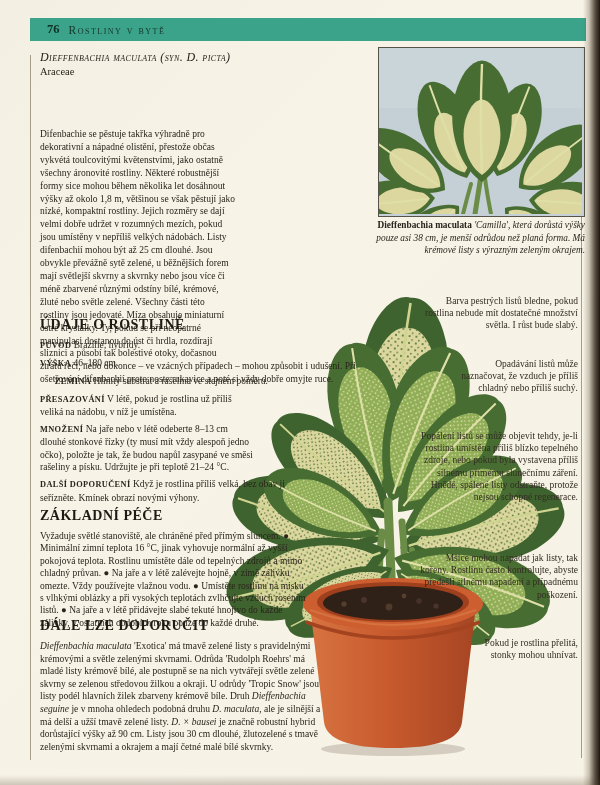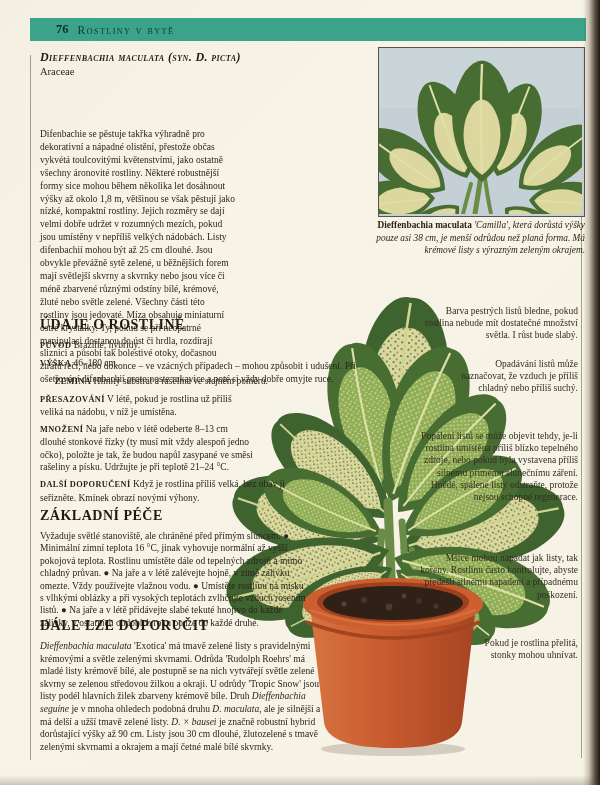--- a/index.html
+++ b/index.html
@@ -9,31 +9,31 @@
   .page{position:absolute;inset:0;background:linear-gradient(135deg,#f3efe2 0%,#f7f3e7 30%,#f6f2e5 100%);}
 
   
   .edge-shadow{position:absolute;top:0;right:0;width:17px;height:785px;z-index:9;
     background:linear-gradient(to right, rgba(90,70,45,0) 0%, rgba(90,70,45,.28) 35%, rgba(40,28,16,.75) 70%, #1d140c 100%);}
   .bottom-shadow{position:absolute;left:0;bottom:0;width:600px;height:10px;z-index:9;
     background:linear-gradient(to bottom, rgba(80,65,45,0), rgba(80,65,45,.25));}
 
   
   .topbar{position:absolute;left:30px;top:18px;width:556px;height:23px;background:#3aa38a;
-    display:flex;align-items:center;padding-left:26px;box-sizing:border-box;z-index:3;}
+    display:flex;align-items:center;padding-left:17px;box-sizing:border-box;z-index:3;}
   .pagenum{font-weight:bold;font-size:12.5px;color:#103026;margin-right:9px;}
   .chapter{font-variant:small-caps;letter-spacing:1.5px;font-size:11.5px;color:#16352b;}
 
   
   .rule-left{position:absolute;left:30px;top:55px;width:1px;height:705px;background:#a59d8a;z-index:2;}
   .rule-right{position:absolute;left:581px;top:115px;width:1px;height:643px;background:#a59d8a;z-index:2;}
 
   
   .titleblock{position:absolute;left:40px;top:50px;width:335px;z-index:4;}
-  .species-line{font-size:12px;font-weight:bold;font-style:italic;font-variant:small-caps;letter-spacing:.4px;color:#211c15;}
+  .species-line{font-size:12px;font-weight:normal;font-style:italic;font-variant:small-caps;letter-spacing:.4px;color:#211c15;}
   .family{font-size:10.5px;margin-top:1px;color:#2a241c;}
   .main-title{margin:6px 0 0 0;font-weight:normal;font-style:italic;font-size:20px;line-height:21px;letter-spacing:.4px;color:#211c15;}
   .dropcap{font-size:35px;line-height:20px;vertical-align:-4px;letter-spacing:0;}
 
   
   .intro-wrap{position:absolute;left:40px;top:128px;width:323px;z-index:4;}
   .intro-spacer{float:right;width:128px;height:70px;margin-top:150px;}
   .intro{margin:0;font-size:9.5px;line-height:12.9px;text-align:left;}
 
   
@@ -56,21 +56,21 @@
   .it-zemina{max-width:228px;text-align:right;}
   .it-presazovani{max-width:212px;}
   .it-mnozeni{max-width:214px;}
   .it-dalsi{max-width:252px;}
   .sec-text{margin:0;font-size:9.5px;line-height:12.4px;}
   .sec-dale .sec-text{line-height:12.6px;}
   .sp-it{font-style:italic;}
 
   
   .annotation{position:absolute;z-index:5;text-align:right;font-size:9.5px;line-height:12.2px;color:#332c22;}
-  .ann-1{top:305px;right:22px;width:158px;margin-left:33px;}
+  .ann-1{top:295px;right:22px;width:158px;margin-left:33px;}
   .ann-2{top:358px;right:22px;width:122px;}
   .ann-3{top:430px;right:22px;width:160px;}
   .ann-4{top:552px;right:22px;width:160px;}
   .ann-5{top:637px;right:22px;width:112px;}
 
   
   .plant-cutout{position:absolute;left:214px;top:250px;width:362px;height:512px;z-index:1;}
 
   
   .lf-base{fill:#3f632f;}

